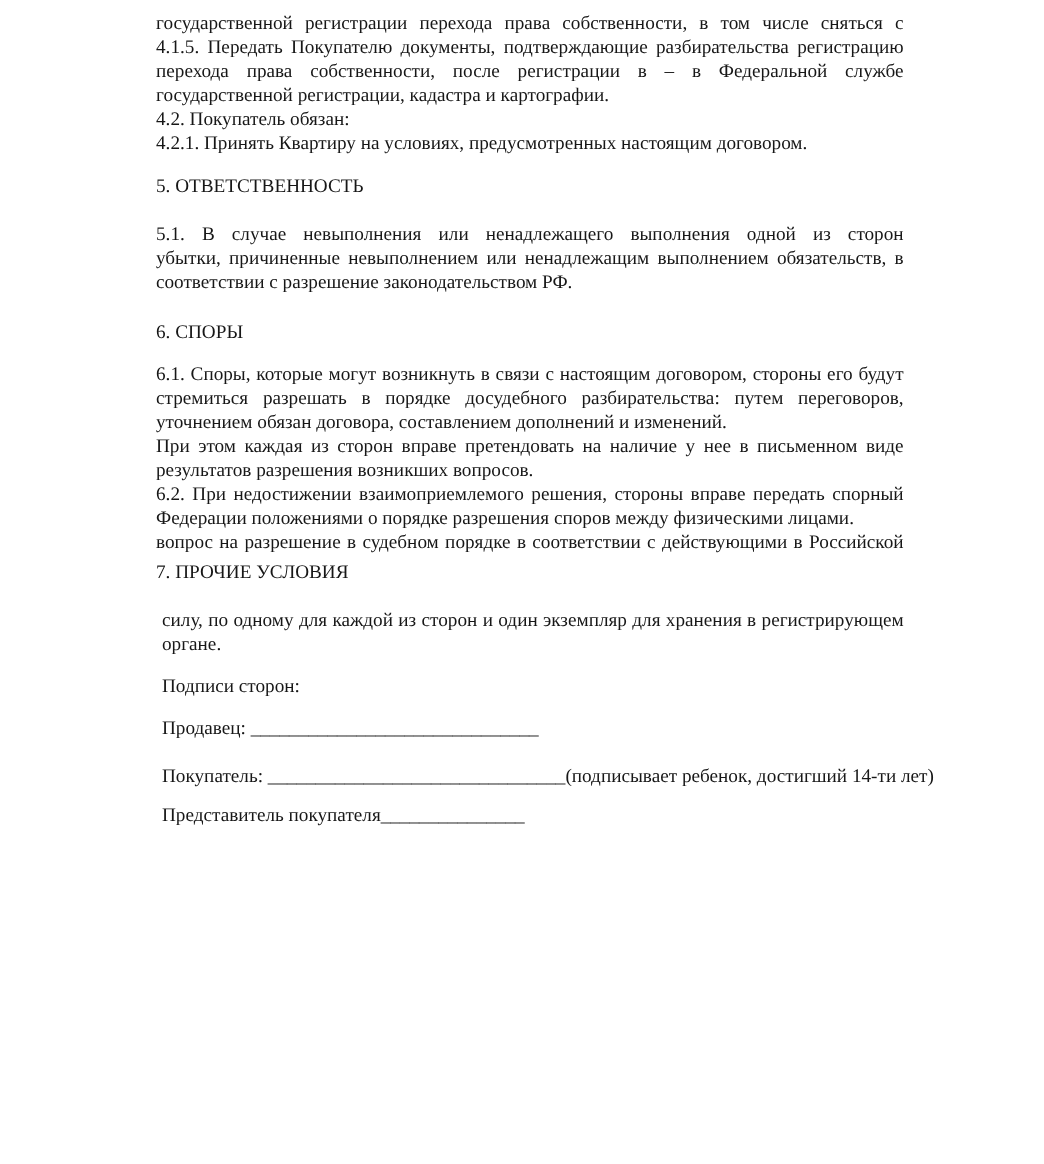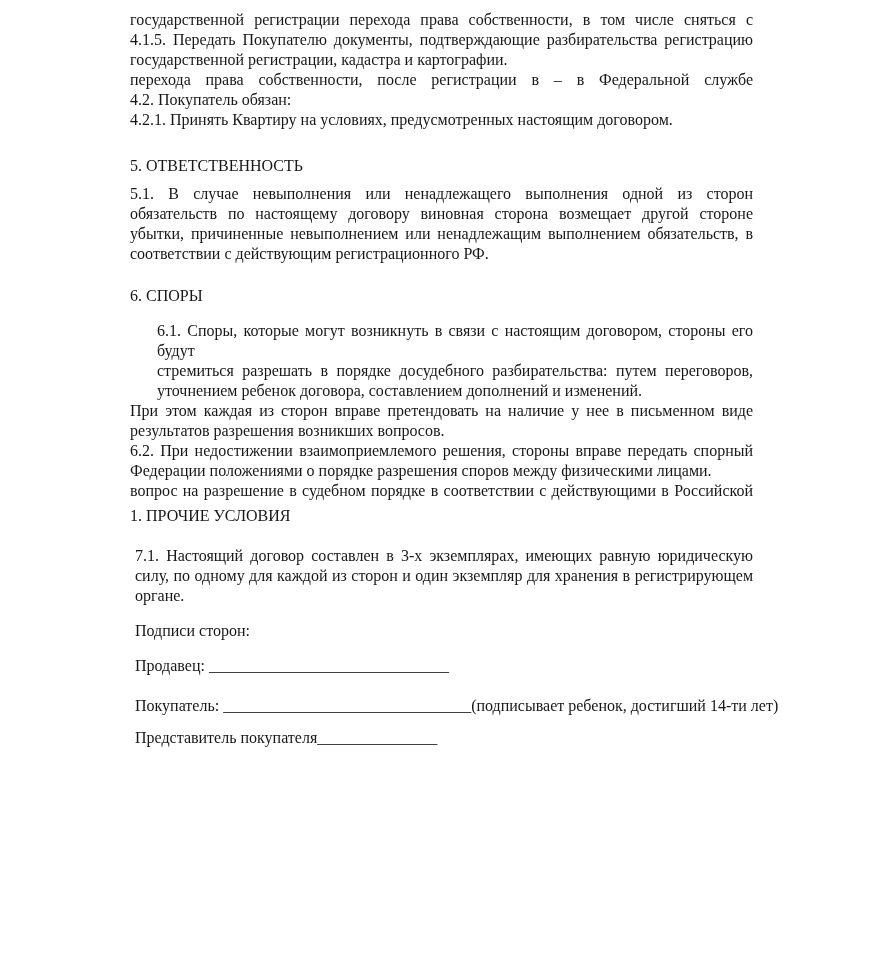--- a/index.html
+++ b/index.html
@@ -28,24 +28,24 @@
   .line {
     text-align: justify;      
     min-height: 20px;
   }
   .line.stretch {
     text-align-last: justify; 
   }
   .block.signature .line { white-space: nowrap; }
 
   
-  [data-name="heading-section-5-responsibility"] { margin-top: 26px; }
-  [data-name="clause-5-1"]                       { margin-top: 8px; }
+  [data-name="heading-section-5-responsibility"] { margin-top: 16px; }
+  [data-name="clause-5-1"]                       { margin-top: 20px; }
   [data-name="heading-section-6-disputes"]       { margin-top: 22px; }
-  [data-name="clause-6-1"]                       { margin-top: 15px; margin-left: 27px; }
+  [data-name="clause-6-1"]                       { margin-top: 15px; }
   [data-name="heading-section-7-other-terms"]    { margin-top: 5px; }
   [data-name="clause-7-1"]                       { margin-top: 20px; }
   [data-name="signatures-caption"]               { margin-top: 15px; }
   [data-name="signature-seller"]                 { margin-top: 15px; }
   [data-name="signature-buyer"]                  { margin-top: 20px; }
   [data-name="signature-buyer-representative"]   { margin-top: 12px; }
 
   
   [data-name="clause-7-1"],
   [data-name="signatures-caption"],
@@ -56,60 +56,58 @@
 </head>
 <body>
 
 <div class="page" data-name="document-page">
   <div class="doc" data-name="contract-text-column">
       <div class="block paragraph" data-name="clause-4-1-4-continuation">
         <div class="line stretch" data-name="text-line">государственной регистрации перехода права собственности, в том числе сняться с</div>
       </div>
       <div class="block paragraph" data-name="clause-4-1-5">
         <div class="line stretch" data-name="text-line">4.1.5. Передать Покупателю документы, подтверждающие разбирательства регистрацию</div>
+        <div class="line stretch" data-name="text-line">перехода права собственности, после регистрации в – в Федеральной службе</div>
         <div class="line" data-name="text-line">государственной регистрации, кадастра и картографии.</div>
-        <div class="line stretch" data-name="text-line">перехода права собственности, после регистрации в – в Федеральной службе</div>
       </div>
       <div class="block paragraph" data-name="clause-4-2">
         <div class="line" data-name="text-line">4.2. Покупатель обязан:</div>
       </div>
       <div class="block paragraph" data-name="clause-4-2-1">
         <div class="line" data-name="text-line">4.2.1. Принять Квартиру на условиях, предусмотренных настоящим договором.</div>
       </div>
       <div class="block heading" data-name="heading-section-5-responsibility">
         <div class="line" data-name="section-heading-text">5. ОТВЕТСТВЕННОСТЬ</div>
       </div>
       <div class="block paragraph" data-name="clause-5-1">
         <div class="line stretch" data-name="text-line">5.1. В случае невыполнения или ненадлежащего выполнения одной из сторон</div>
-        <div class="line stretch" data-name="text-line">обязательств по настоящему договору виновная сторона возмещает другой стороне</div>
         <div class="line stretch" data-name="text-line">убытки, причиненные невыполнением или ненадлежащим выполнением обязательств, в</div>
-        <div class="line" data-name="text-line">соответствии с действующим регистрационного РФ.</div>
+        <div class="line" data-name="text-line">соответствии с разрешение законодательством РФ.</div>
       </div>
       <div class="block heading" data-name="heading-section-6-disputes">
         <div class="line" data-name="section-heading-text">6. СПОРЫ</div>
       </div>
       <div class="block paragraph" data-name="clause-6-1">
         <div class="line stretch" data-name="text-line">6.1. Споры, которые могут возникнуть в связи с настоящим договором, стороны его будут</div>
         <div class="line stretch" data-name="text-line">стремиться разрешать в порядке досудебного разбирательства: путем переговоров,</div>
-        <div class="line" data-name="text-line">уточнением ребенок договора, составлением дополнений и изменений.</div>
+        <div class="line" data-name="text-line">уточнением обязан договора, составлением дополнений и изменений.</div>
       </div>
       <div class="block paragraph" data-name="clause-6-1-note">
         <div class="line stretch" data-name="text-line">При этом каждая из сторон вправе претендовать на наличие у нее в письменном виде</div>
         <div class="line" data-name="text-line">результатов разрешения возникших вопросов.</div>
       </div>
       <div class="block paragraph" data-name="clause-6-2">
         <div class="line stretch" data-name="text-line">6.2. При недостижении взаимоприемлемого решения, стороны вправе передать спорный</div>
         <div class="line" data-name="text-line">Федерации положениями о порядке разрешения споров между физическими лицами.</div>
         <div class="line stretch" data-name="text-line">вопрос на разрешение в судебном порядке в соответствии с действующими в Российской</div>
       </div>
       <div class="block heading" data-name="heading-section-7-other-terms">
-        <div class="line" data-name="section-heading-text">1. ПРОЧИЕ УСЛОВИЯ</div>
+        <div class="line" data-name="section-heading-text">7. ПРОЧИЕ УСЛОВИЯ</div>
       </div>
       <div class="block paragraph" data-name="clause-7-1">
-        <div class="line stretch" data-name="text-line">7.1. Настоящий договор составлен в 3-х экземплярах, имеющих равную юридическую</div>
         <div class="line stretch" data-name="text-line">силу, по одному для каждой из сторон и один экземпляр для хранения в регистрирующем</div>
         <div class="line" data-name="text-line">органе.</div>
       </div>
       <div class="block paragraph" data-name="signatures-caption">
         <div class="line" data-name="text-line">Подписи сторон:</div>
       </div>
       <div class="block signature" data-name="signature-seller">
         <div class="line" data-name="text-line">Продавец: ______________________________</div>
       </div>
       <div class="block signature" data-name="signature-buyer">

